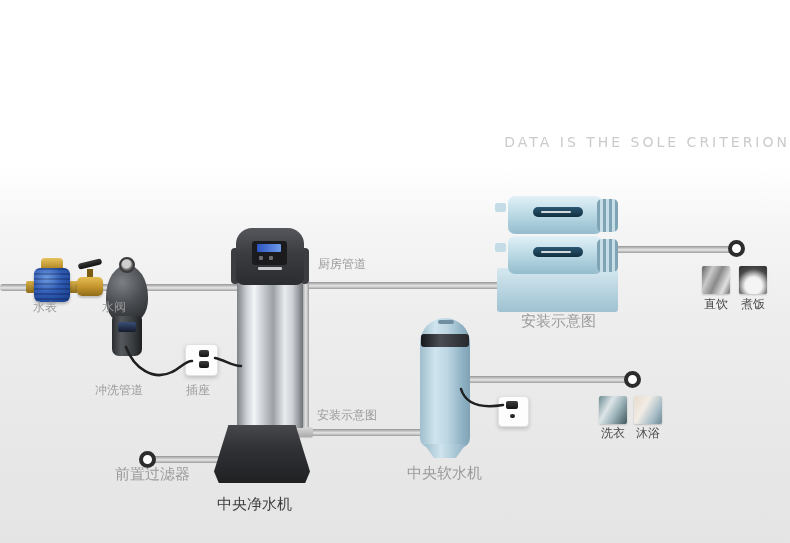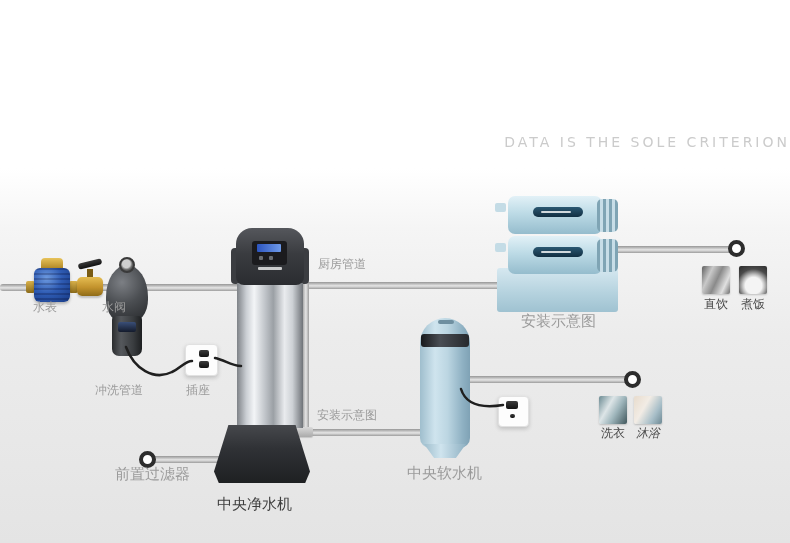--- a/index.html
+++ b/index.html
@@ -181,21 +181,21 @@
   <div class="soft-nub"></div>
   <div class="lbl lbl-lg" style="left:407px;top:464px;">中央软水机</div>
 
   <div class="socket" style="left:498px;top:396px;width:29px;height:29px;"></div>
   <div class="plug" style="left:506px;top:401px;width:12px;height:8px;"></div>
   <div class="plug" style="left:510px;top:414px;width:5px;height:4px;"></div>
 
   <div class="thumb th-laundry" style="left:599px;top:396px;"></div>
   <div class="thumb th-bath" style="left:634px;top:396px;"></div>
   <div class="lbl lbl-sm" style="left:598px;top:425px;">洗衣</div>
-  <div class="lbl lbl-sm" style="left:633px;top:425px;font-style:italic;">沐浴</div>
+  <div class="lbl lbl-sm" style="left:633px;top:425px;">沐浴</div>
 
   <svg class="cords" width="790" height="543">
     <path d="M126,347 C134,369 154,381 172,372 C181,368 185,361 192,361" fill="none" stroke="#1f1f1f" stroke-width="2.5" stroke-linecap="round"></path>
     <path d="M215,358 C225,360 231,366 241,366" fill="none" stroke="#1f1f1f" stroke-width="2.5" stroke-linecap="round"></path>
     <path d="M461,389 C465,402 478,409 503,405" fill="none" stroke="#1f1f1f" stroke-width="2.5" stroke-linecap="round"></path>
   </svg>
 
 </div>
 
 </body></html>

